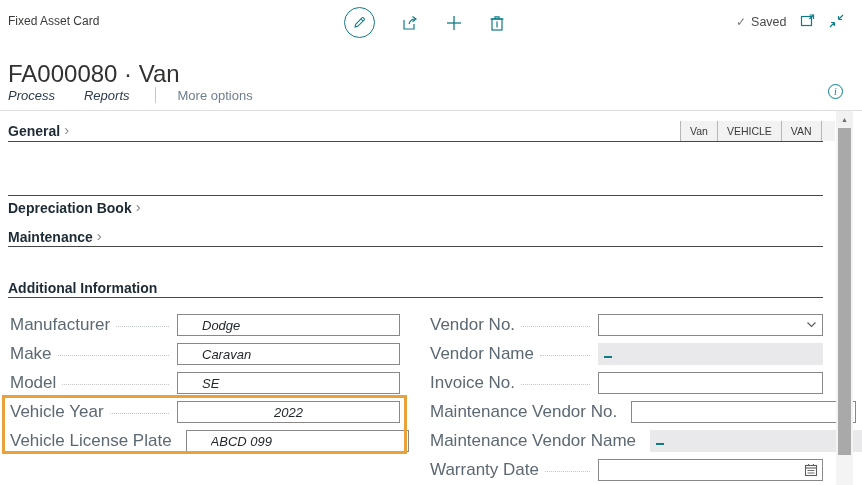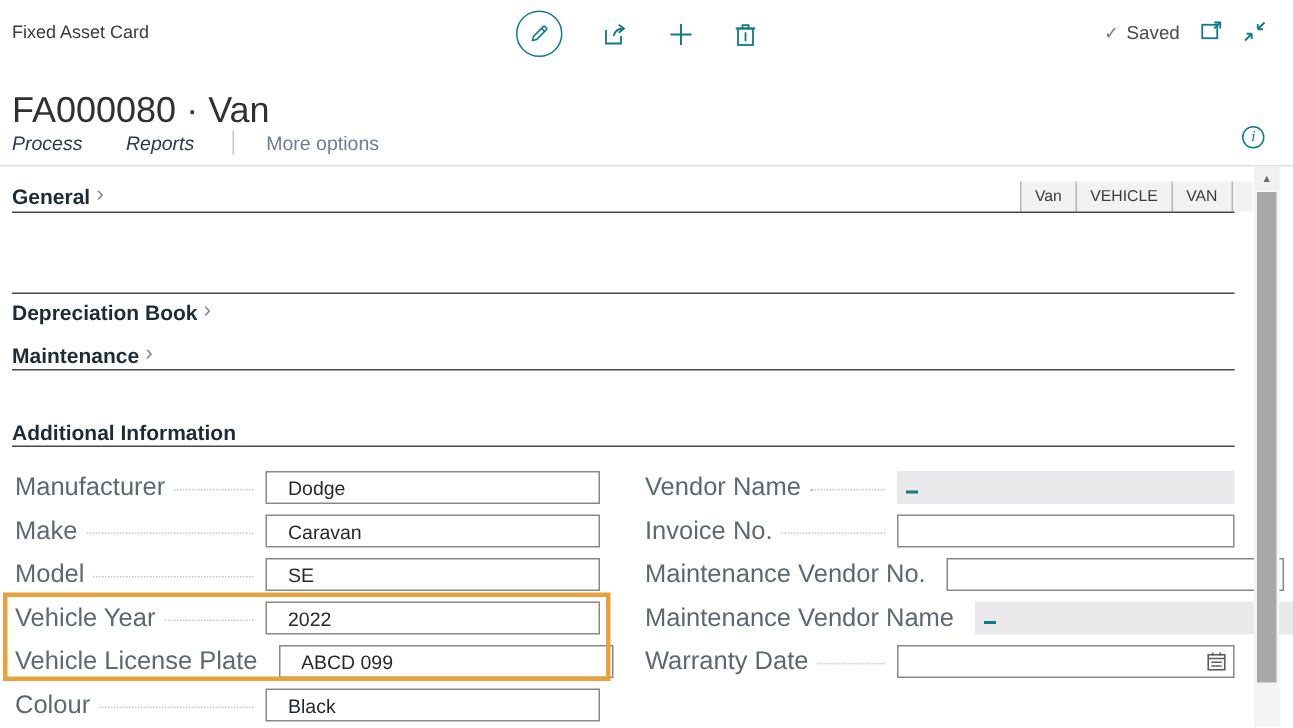--- a/index.html
+++ b/index.html
@@ -38,22 +38,22 @@
   .tag:first-child { border-left:1px solid #b8b6b4; }
   .tag-stub { width:13px; background:#f2f2f2; }
 
   
   .fcol { display:flex; flex-direction:column; }
   .col-left { left:10px; top:314px; width:390px; }
   .col-right { left:430px; top:314px; width:393px; }
   .frow { display:flex; align-items:center; height:22px; margin-bottom:7px; }
   .flabel { font-size:17px; color:#5c6872; white-space:nowrap; flex:none; }
   .dots { flex:1; border-bottom:1px dotted #c3c7cb; height:9px; margin:0 8px 6px 6px; }
-  .fin { flex:none; width:223px; height:22px; border:1px solid #8a8886; font-family:"Liberation Sans",sans-serif; font-size:13px; color:#24292e; padding:0 14px; background:#fff; outline:none; }
-  .fin.num { text-align:left; }
+  .fin { flex:none; width:223px; height:22px; border:1px solid #8a8886; font-family:"Liberation Sans",sans-serif; font-size:13px; color:#24292e; padding:0 24px; background:#fff; outline:none;font-style:italic; }
+  .fin.num { text-align:center; }
   .fwrap { flex:none; position:relative; width:225px; height:22px; }
   .fwrap .fin { width:100%; padding-right:24px; }
   .fwrap .side-icon { position:absolute; right:5px; top:4px; cursor:pointer; }
   .fdisabled { flex:none; width:225px; height:22px; background:#e9e9eb; display:flex; align-items:center; padding:0 6px; }
   .teal-dash { width:8px; height:2px; background:#0e7c86; margin-top:6px; }
 
   
   .hl-box { left:2px; top:395px; width:405px; height:59px; border:3px solid #e9a23b; pointer-events:none; z-index:5; }
 
   
@@ -192,28 +192,35 @@
   <div class="frow">
     <span class="flabel">Vehicle Year</span>
     <span class="dots"></span>
     <input class="fin num" type="text" value="2022" style="">
   </div>
   <div class="frow">
     <span class="flabel">Vehicle License Plate</span>
     <span class="dots"></span>
     <input class="fin" type="text" value="ABCD 099" style="">
   </div>
-  <div class="frow">
-    <span class="flabel">Colour</span>
-    <span class="dots"></span>
-    <input class="fin" type="text" value="Black" style="">
-  </div>
 </div>
 
 <div class="abs fcol col-right">
+  <div class="frow">
+    <span class="flabel">Vendor No.</span>
+    <span class="dots"></span>
+    <span class="fwrap">
+      <input class="fin" type="text" value="" style="">
+      <span class="side-icon">
+        <svg width="13" height="13" viewBox="0 0 13 13">
+            <polyline points="2.5,4.5 6.5,8.5 10.5,4.5" fill="none" stroke="#605e5c" stroke-width="1.2"></polyline>
+          </svg>
+      </span>
+    </span>
+  </div>
   <div class="frow">
     <span class="flabel">Vendor Name</span>
     <span class="dots"></span>
     <span class="fdisabled">
       <span class="teal-dash"></span>
     </span>
   </div>
   <div class="frow">
     <span class="flabel">Invoice No.</span>
     <span class="dots"></span>

